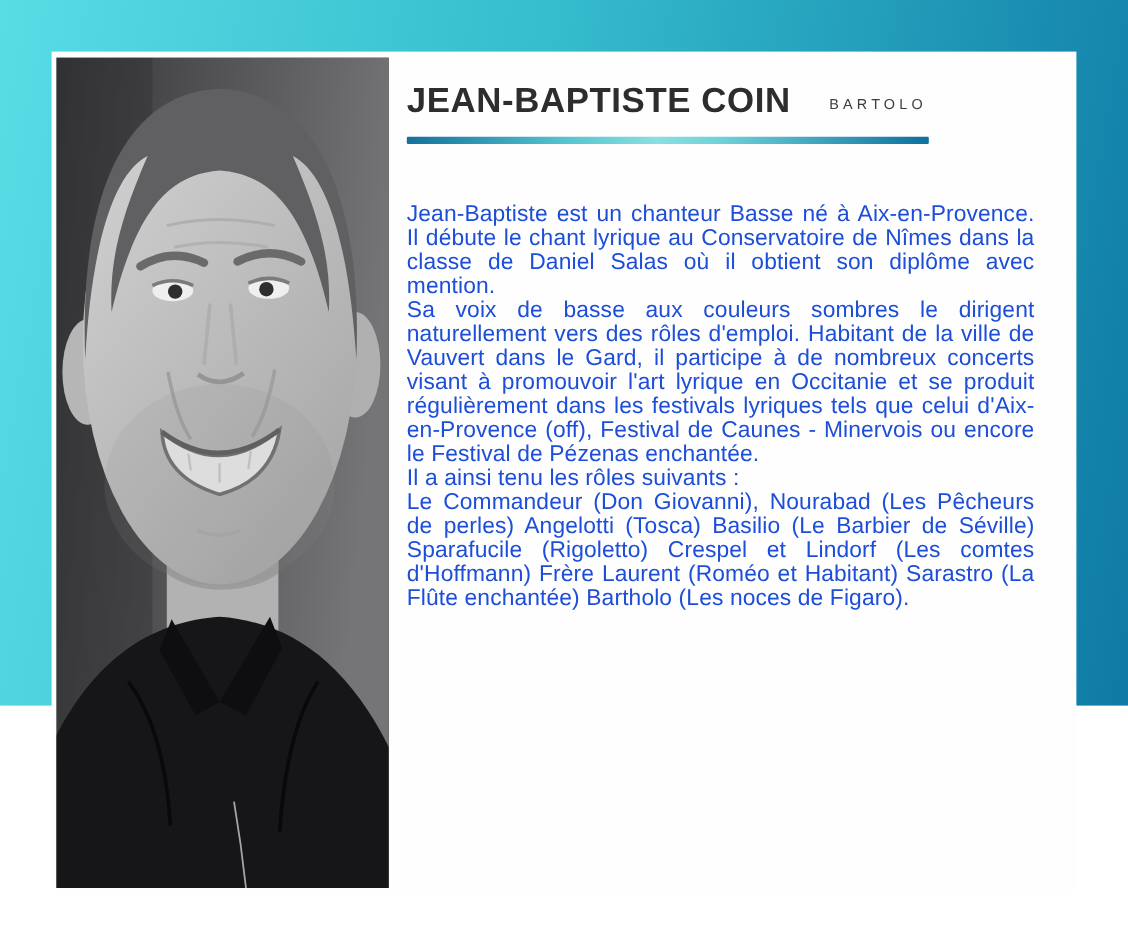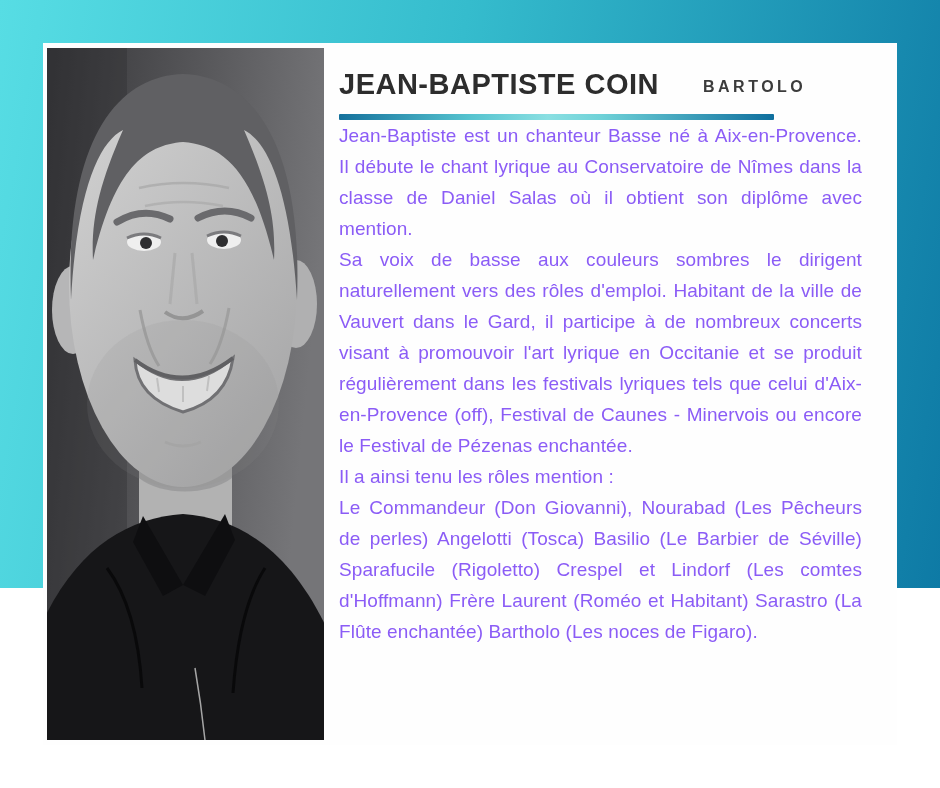--- a/index.html
+++ b/index.html
@@ -45,40 +45,41 @@
     align-items: center;
   }
   .title {
     font-size: 29px;
     font-weight: 700;
     letter-spacing: 0.5px;
     color: #2d2d2d;
     white-space: nowrap;
   }
   .role {
-    margin-left: 44px;
+    margin-left: 32px;
     margin-top: 5px;
-    font-size: 16px;
-    font-weight: 700;
+    font-size: 12px;
+    font-weight: 400;
     letter-spacing: 3.5px;
     color: #3c3c3c;
     white-space: nowrap;
   }
   .divider {
     margin-top: 13px;
     width: 435px;
     height: 6px;
     border-radius: 1px;
     background: linear-gradient(90deg, #15719c 0%, #55c3cf 30%, #8adfe2 48%, #6fd2d8 60%, #0f6f9e 100%);
   }
   .bio {
+    margin-top: 49px;
     width: 523px;
     font-size: 19px;
-    line-height: 31px;
-    color: #8b5cf6;
+    line-height: 20px;
+    color: #1d4ed8;
     letter-spacing: 0.1px;
   }
   .bio p {
     text-align: justify;
     margin: 0;
   }
 </style>
 </head>
 <body>
 
@@ -150,19 +151,19 @@
 
     <div class="content">
       <div class="header-row">
         <div class="title">JEAN-BAPTISTE COIN</div>
         <div class="role">BARTOLO</div>
       </div>
       <div class="divider"></div>
       <div class="bio">
         <p>Jean-Baptiste est un chanteur Basse né à Aix-en-Provence. Il débute le chant lyrique au Conservatoire de Nîmes dans la classe de Daniel Salas où il obtient son diplôme avec mention.</p>
         <p>Sa voix de basse aux couleurs sombres le dirigent naturellement vers des rôles d'emploi. Habitant de la ville de Vauvert dans le Gard, il participe à de nombreux concerts visant à promouvoir l'art lyrique en Occitanie et se produit régulièrement dans les festivals lyriques tels que celui d'Aix-en-Provence (off), Festival de Caunes - Minervois ou encore le Festival de Pézenas enchantée.</p>
-        <p>Il a ainsi tenu les rôles mention :</p>
+        <p>Il a ainsi tenu les rôles suivants :</p>
         <p>Le Commandeur (Don Giovanni), Nourabad (Les Pêcheurs de perles) Angelotti (Tosca) Basilio (Le Barbier de Séville) Sparafucile (Rigoletto) Crespel et Lindorf (Les comtes d'Hoffmann) Frère Laurent (Roméo et Habitant) Sarastro (La Flûte enchantée) Bartholo (Les noces de Figaro).</p>
       </div>
     </div>
 
   </div>
 </div>
 
 </body></html>

